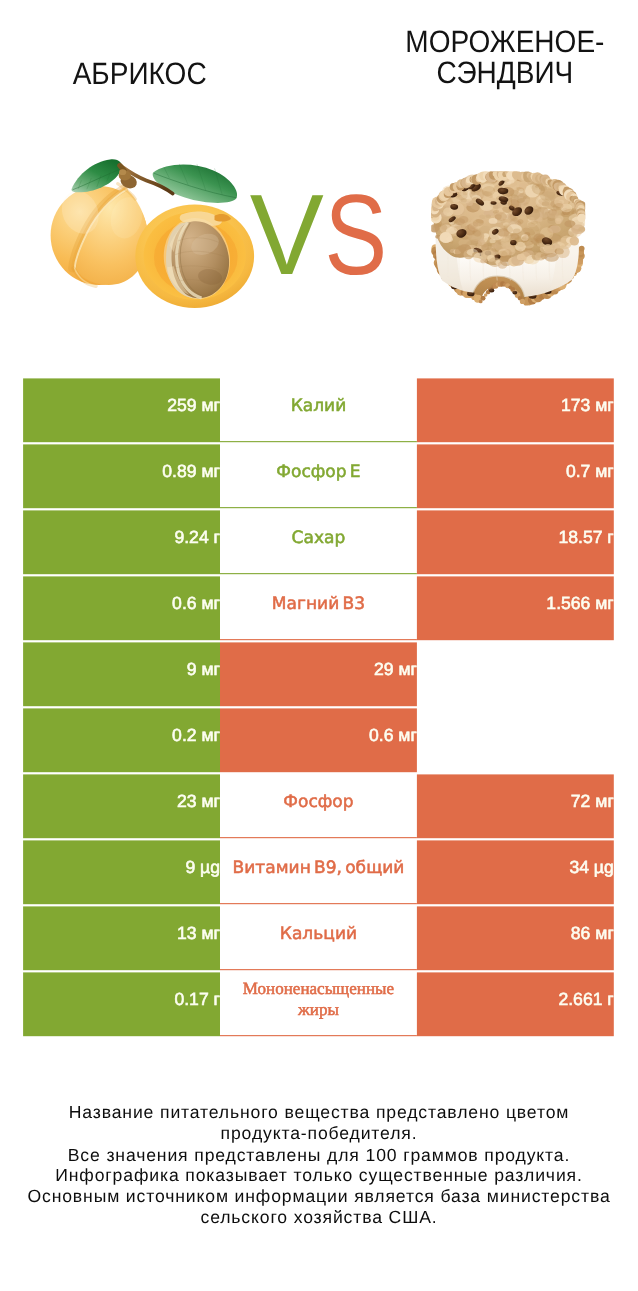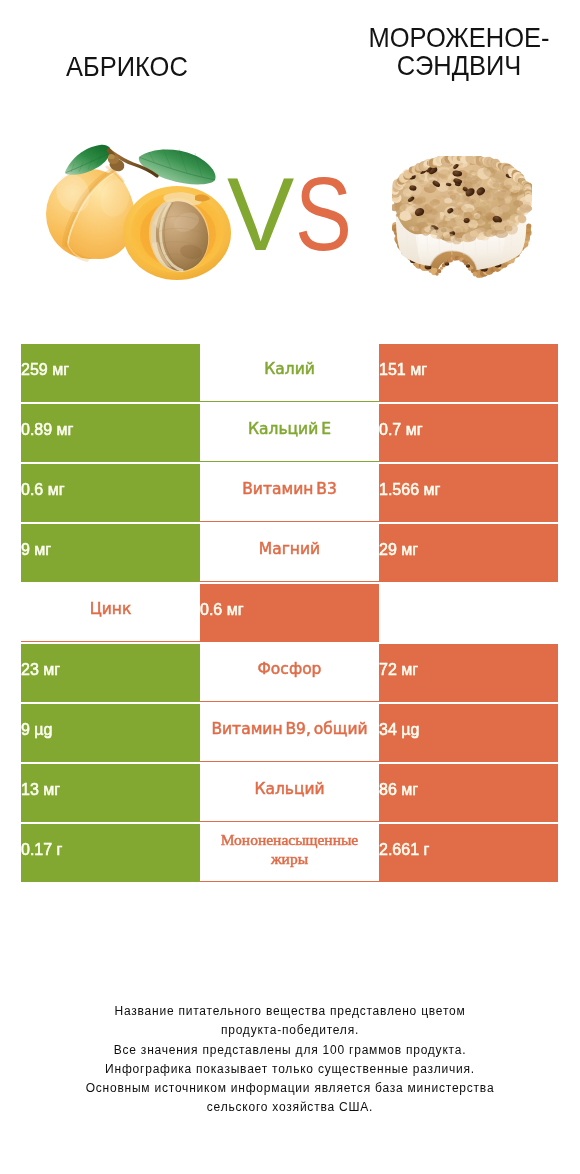--- a/index.html
+++ b/index.html
@@ -13,32 +13,32 @@
   .img-left{position:absolute;left:45px;top:142.5px;}
   .img-right{position:absolute;left:392px;top:156px;}
   .vs{position:absolute;left:5px;top:162px;width:580px;text-align:center;font-size:104px;font-weight:400;line-height:104px;}
   .vs span{display:inline-block;}
   .vs .v{color:#82A832;transform:scaleX(0.97);transform-origin:50% 50%;}
   .vs .s{color:#E06C48;transform:scaleX(0.82);transform-origin:0% 50%;margin-left:-1px;}
   
   .tbl{position:absolute;left:21px;top:344px;width:537px;}
   .row{display:flex;height:57.7px;margin-bottom:2.3px;}
   .row:last-child{margin-bottom:0;}
-  .cell{width:179px;display:flex;align-items:center;justify-content:flex-start;box-sizing:border-box;overflow:hidden;}
+  .cell{width:179px;display:flex;align-items:center;justify-content:flex-end;box-sizing:border-box;overflow:hidden;}
   .cell > *{position:relative;top:-3px;}
   .cl{background:#82A832;color:#FDFEF1;}
   .cr{background:#E06C48;color:#FDFEF1;}
   .cm{background:#fff;}
   .cm.g{border-bottom:1px solid #82A832;color:#82A832;-webkit-text-stroke:0.5px #82A832;}
   .cm.o{border-bottom:1px solid #E06C48;color:#E06C48;-webkit-text-stroke:0.5px #E06C48;}
   .val{font-family:"Liberation Sans",sans-serif;font-size:16px;font-weight:400;white-space:pre;-webkit-text-stroke:0.55px #FDFEF1;}
   .lline{display:block;font-family:Liberation Serif, serif;}
   .lbl{font-family:"DejaVu Sans",sans-serif;width:179px;box-sizing:border-box;padding:0 0;font-size:15.5px;white-space:nowrap;font-weight:400;text-align:center;line-height:19.3px;letter-spacing:0;word-spacing:-2px;}
   
-  .foot{position:absolute;left:0;top:1002px;width:580px;text-align:center;font-size:12px;line-height:19.3px;color:#0d0d0d;letter-spacing:0.78px;}
+  .foot{position:absolute;left:0;top:1002px;width:580px;text-align:center;font-size:16px;line-height:19.3px;color:#0d0d0d;letter-spacing:0.78px;}
 </style>
 </head>
 <body>
 
 <div class="page">
   <div class="hdr">
     <div class="title left">АБРИКОС</div>
     <div class="title right">МОРОЖЕНОЕ-
 СЭНДВИЧ</div>
     <div class="vs">
@@ -836,59 +836,67 @@
 
   <div class="tbl" id="tbl">
       <div class="row">
         <div class="cell cl">
           <span class="val">259 мг</span>
         </div>
         <div class="cell cm g">
           <span class="lbl">Калий</span>
         </div>
         <div class="cell cr">
-          <span class="val">151 мг</span>
+          <span class="val">173 мг</span>
         </div>
       </div>
       <div class="row">
         <div class="cell cl">
           <span class="val">0.89 мг</span>
         </div>
         <div class="cell cm g">
-          <span class="lbl">Кальций Е</span>
+          <span class="lbl">Фосфор Е</span>
         </div>
         <div class="cell cr">
           <span class="val">0.7 мг</span>
+        </div>
+      </div>
+      <div class="row">
+        <div class="cell cl">
+          <span class="val">9.24 г</span>
+        </div>
+        <div class="cell cm g">
+          <span class="lbl">Сахар</span>
+        </div>
+        <div class="cell cr">
+          <span class="val">18.57 г</span>
         </div>
       </div>
       <div class="row">
         <div class="cell cl">
           <span class="val">0.6 мг</span>
         </div>
         <div class="cell cm o">
-          <span class="lbl">Витамин B3</span>
+          <span class="lbl">Магний B3</span>
         </div>
         <div class="cell cr">
           <span class="val">1.566 мг</span>
         </div>
       </div>
       <div class="row">
         <div class="cell cl">
           <span class="val">9 мг</span>
         </div>
-        <div class="cell cm o">
-          <span class="lbl">Магний</span>
-        </div>
         <div class="cell cr">
           <span class="val">29 мг</span>
         </div>
       </div>
       <div class="row">
-        <div class="cell cm o">
-          <span class="lbl">Цинк</span>
+        <div class="cell cl">
+          <span class="val">0.2 мг</span>
         </div>
         <div class="cell cr">
           <span class="val">0.6 мг</span>
         </div>
       </div>
       <div class="row">
         <div class="cell cl">
           <span class="val">23 мг</span>
         </div>
         <div class="cell cm o">

